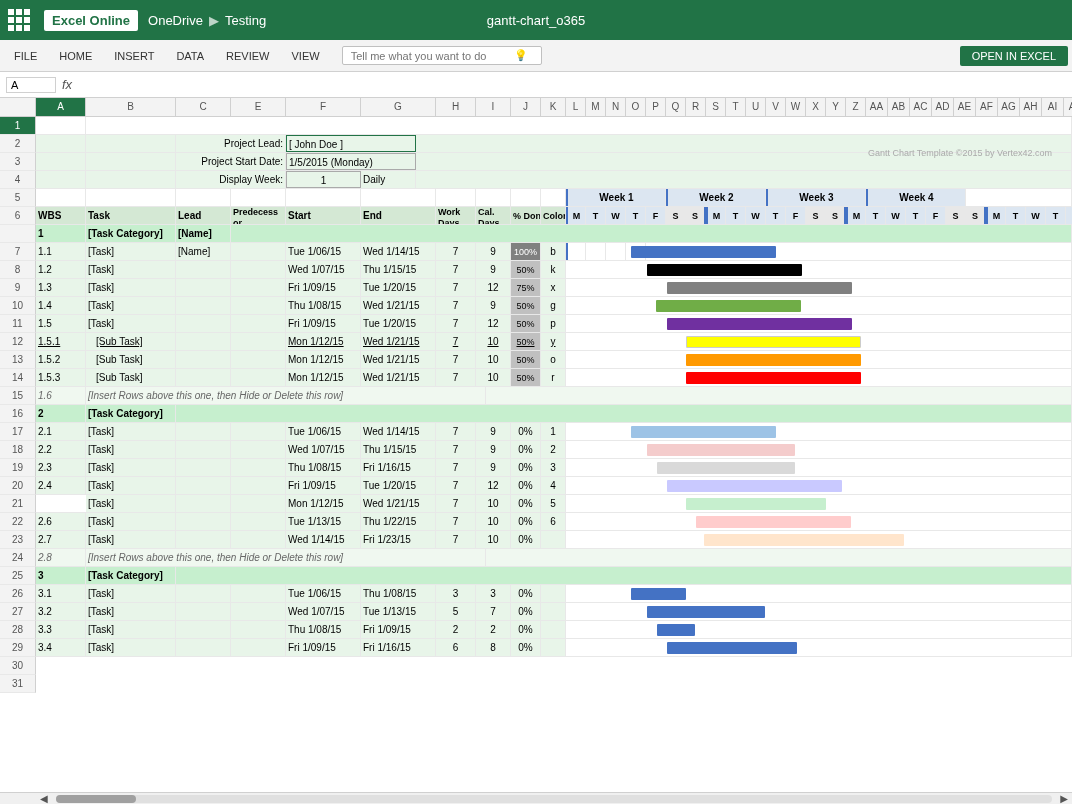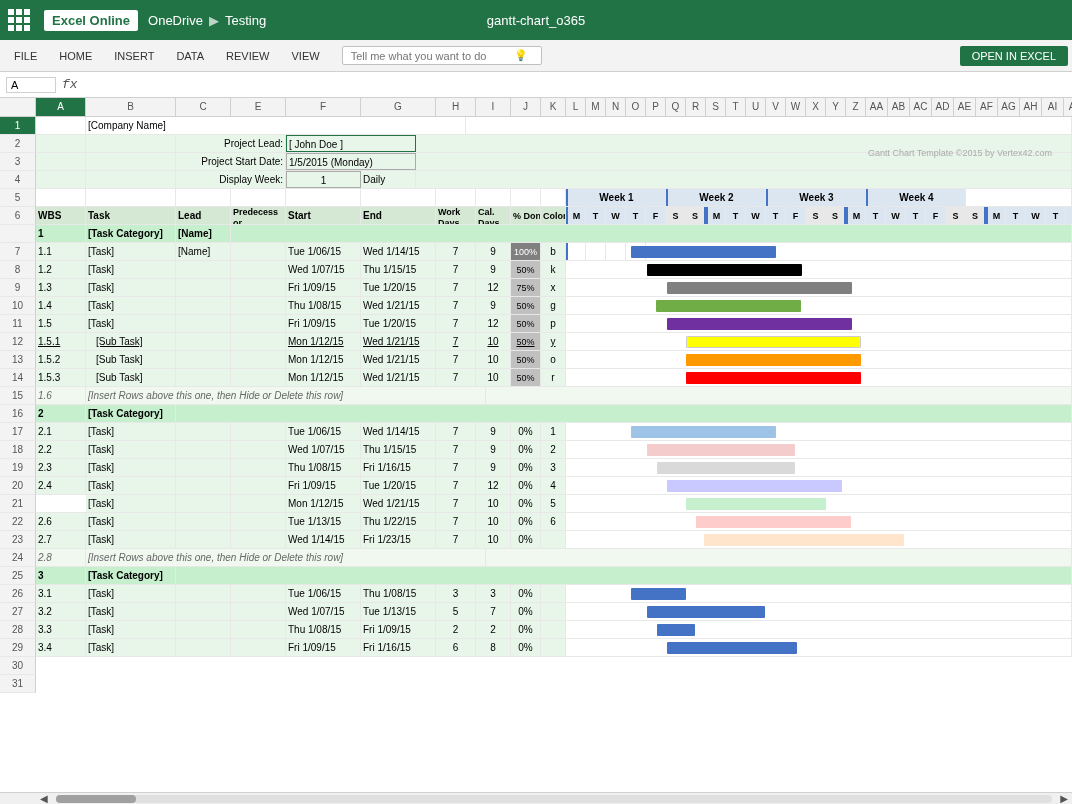--- a/index.html
+++ b/index.html
@@ -18,21 +18,21 @@
     #menubar { display: flex; align-items: center; height: 32px; background: #f3f3f3; border-bottom: 1px solid #d0d0d0; padding: 0 4px; gap: 2px; }
     #menubar .menu-item { padding: 4px 10px; font-size: 11px; color: #333; cursor: pointer; border-radius: 2px; }
     #tell-me { display: flex; align-items: center; background: #fff; border: 1px solid #c0c0c0; border-radius: 2px; padding: 2px 8px; margin-left: 10px; width: 200px; }
     #tell-me input { border: none; outline: none; font-size: 11px; width: 160px; background: transparent; }
     #lightbulb { color: #f0c040; margin-left: 4px; }
     #open-excel-btn { margin-left: auto; background: #217346; color: #fff; border: none; padding: 4px 12px; font-size: 11px; cursor: pointer; border-radius: 2px; }
 
     
     #formulabar { display: flex; align-items: center; height: 26px; background: #fff; border-bottom: 1px solid #d0d0d0; padding: 0 6px; gap: 6px; }
     #cell-ref { width: 50px; border: 1px solid #d0d0d0; font-size: 11px; padding: 1px 4px; }
-    #fx-icon { color: #555; font-style: italic; font-size: 13px; font-family: Liberation Mono, monospace; }
+    #fx-icon { color: #555; font-style: italic; font-size: 13px; }
     #formula-input { flex: 1; border: none; outline: none; font-size: 11px; }
     .col-header { border-right: 1px solid #d0d0d0; text-align: center; font-size: 10px; color: #555; line-height: 18px; flex-shrink: 0; overflow: hidden; }
     .col-header.selected { background: #217346; color: #fff; }
 
     
     #grid-container { display: flex; overflow: hidden; }
     #row-headers { width: 36px; flex-shrink: 0; }
     .row-header { height: 18px; line-height: 18px; text-align: center; font-size: 10px; color: #555; border-bottom: 1px solid #e8e8e8; border-right: 1px solid #d0d0d0; background: #f3f3f3; }
     .row-header.selected { background: #217346; color: #fff; }
 
@@ -177,21 +177,20 @@
       <div class="row-header">29</div>
       <div class="row-header">30</div>
       <div class="row-header">31</div>
     </div>
 
     <div id="cells-area">
 
 
       <div class="grid-row">
         <div class="cell" style="width:50px;"></div>
-        <div class="cell" style="width:380px;">[Company Name]</div>
         <div class="cell" style="flex:1;"></div>
       </div>
 
       <div class="grid-row" style="background:#e8f5e9;">
         <div class="cell" style="width:50px; background:#e8f5e9;"></div>
         <div class="cell" style="width:90px; background:#e8f5e9;"></div>
         <div class="cell" style="width:110px; background:#e8f5e9; text-align:right;">Project Lead:</div>
         <div class="cell" style="width:130px; background:#e8f5e9; border:1px solid #217346;">[ John Doe ]</div>
         <div class="cell" style="flex:1; background:#e8f5e9;"></div>
       </div>

